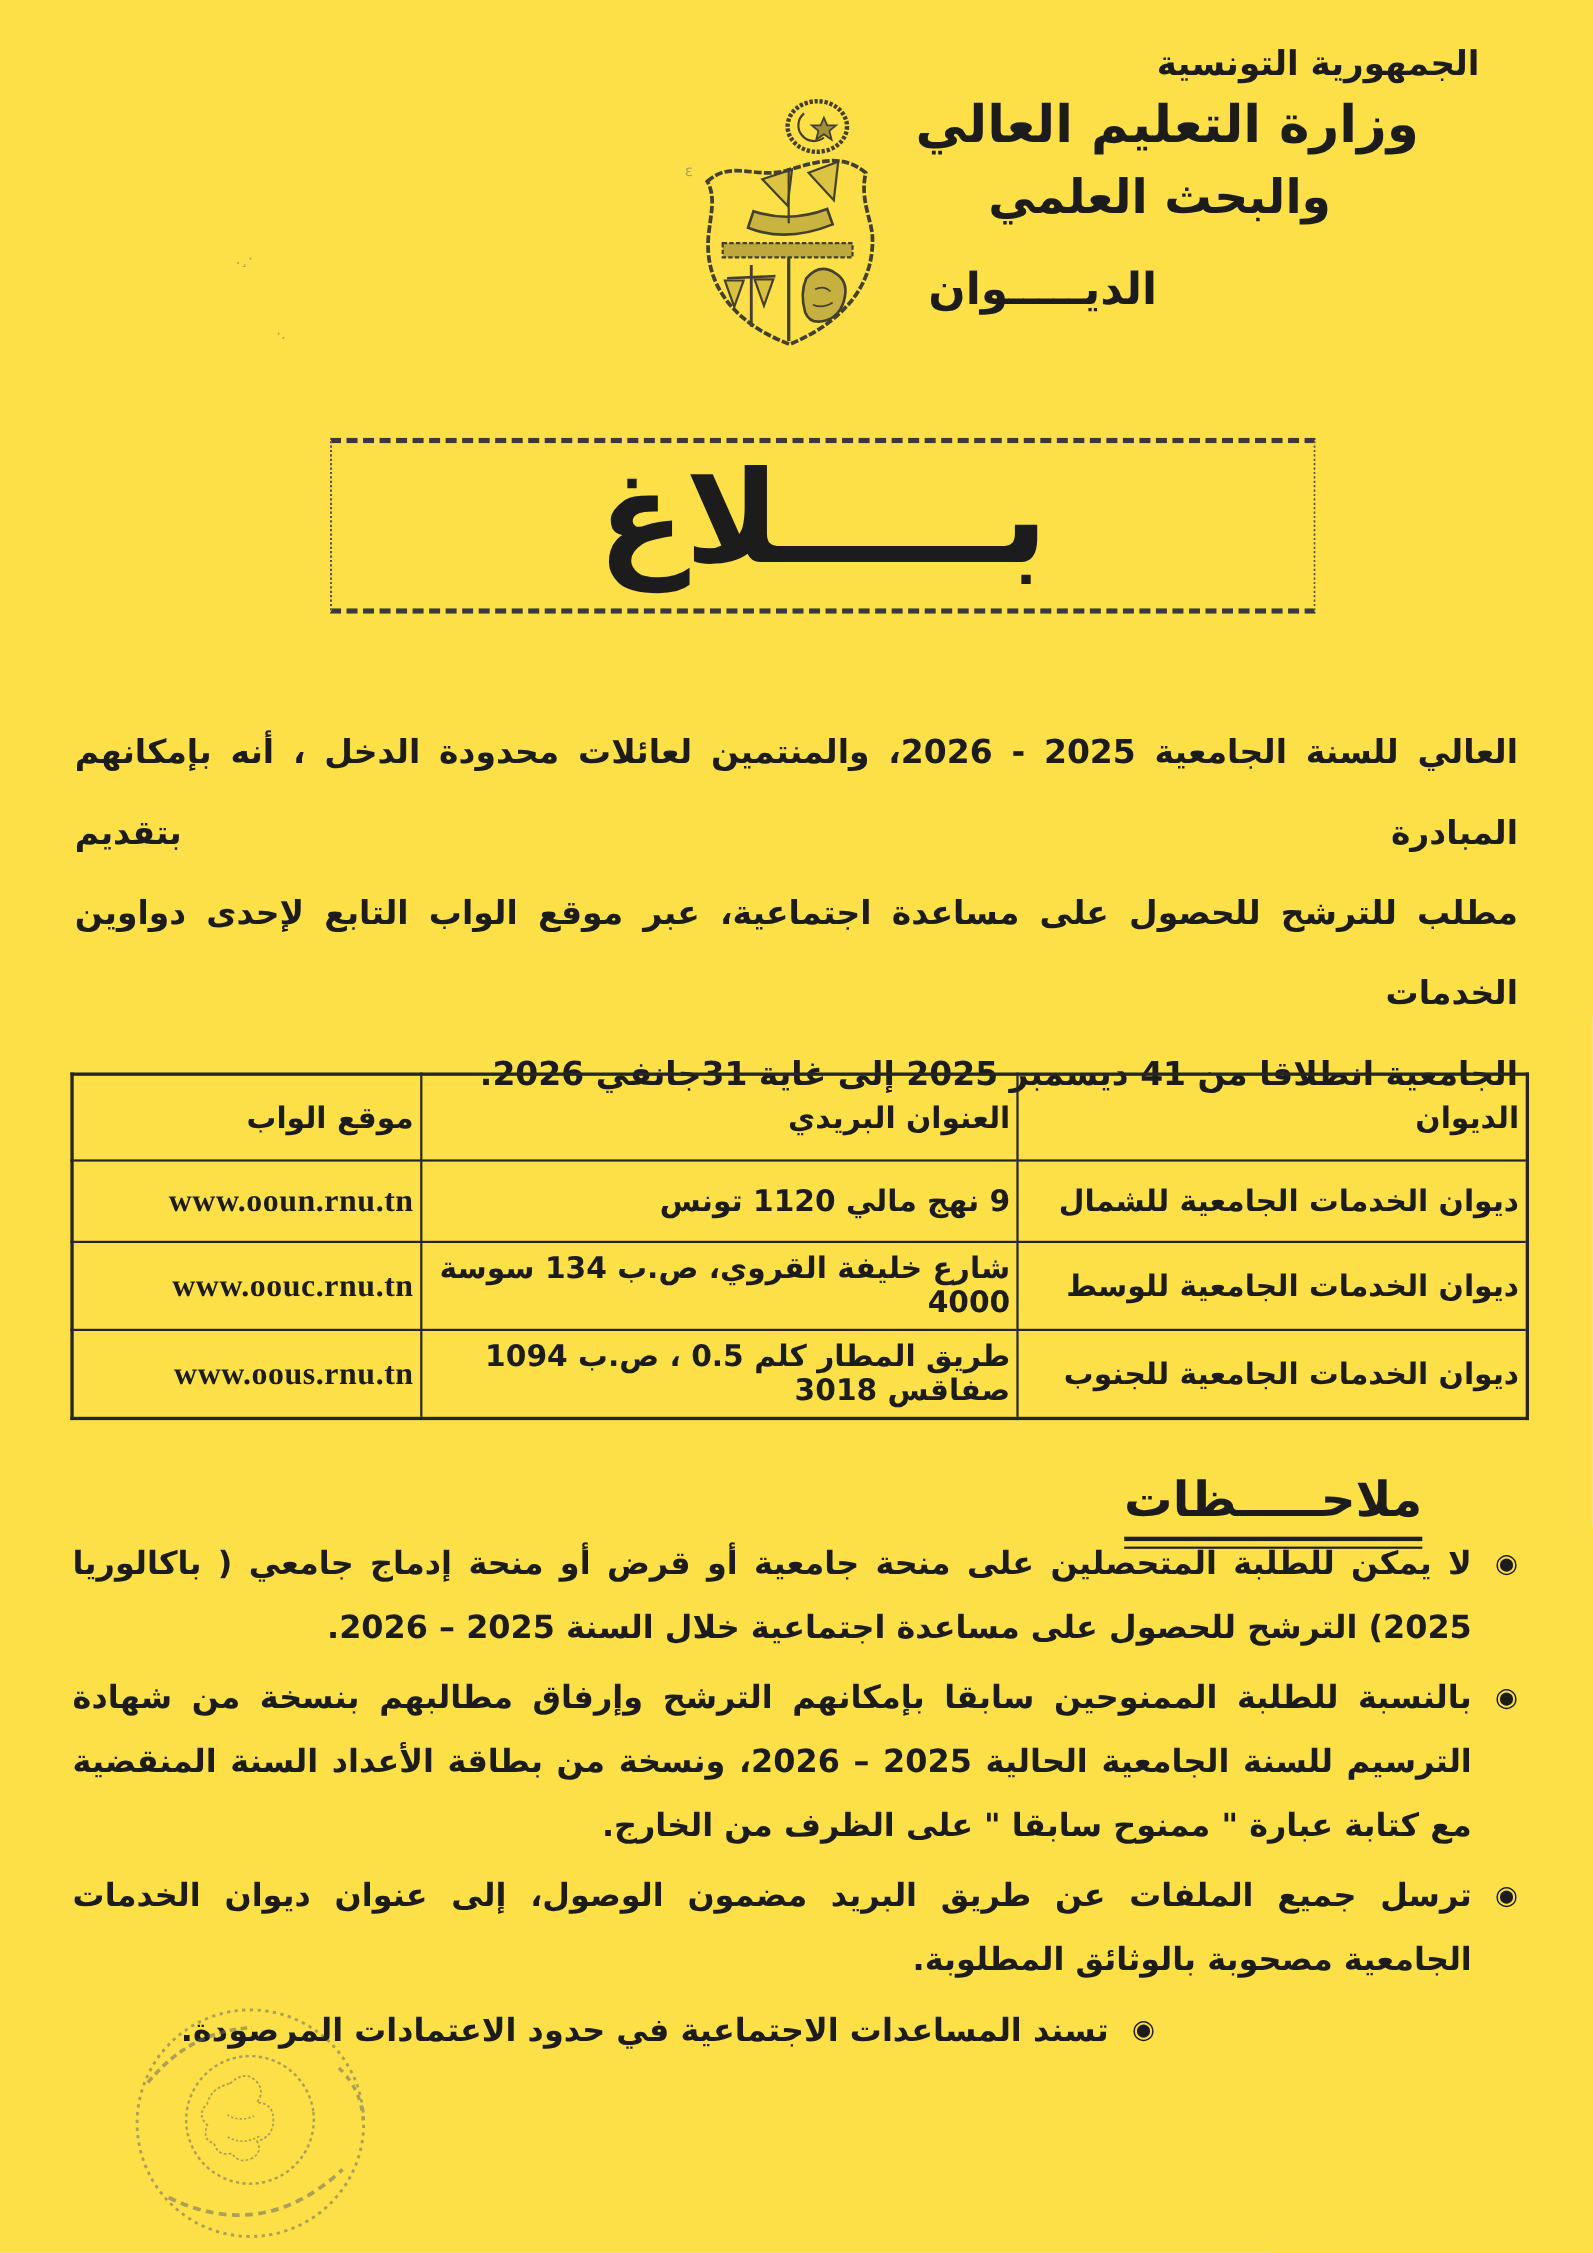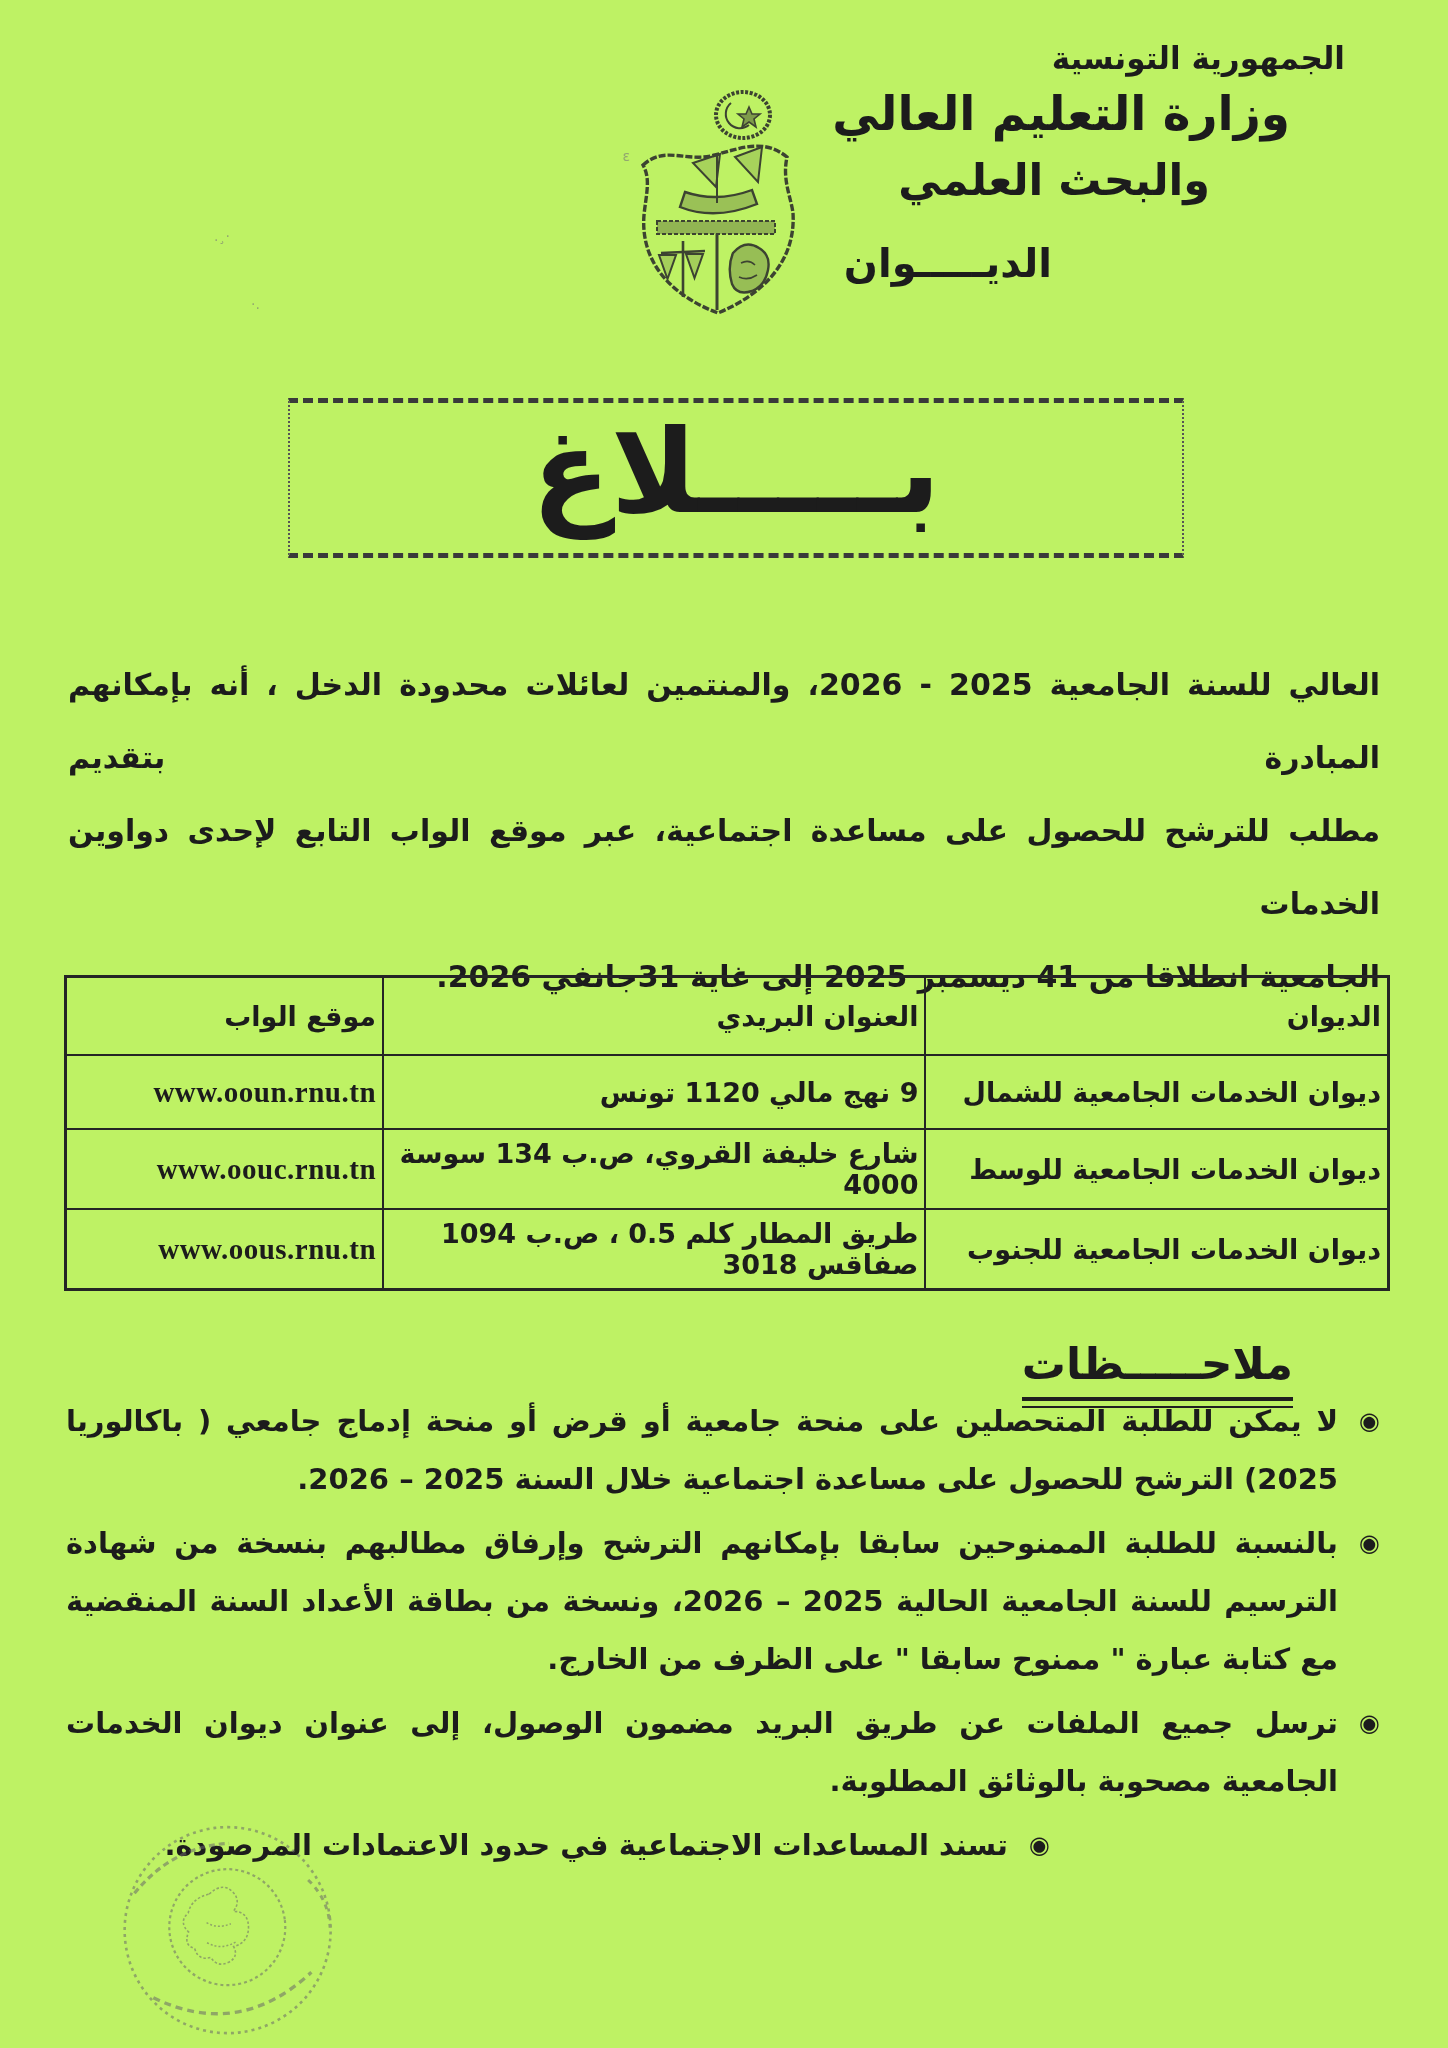--- a/index.html
+++ b/index.html
@@ -1,30 +1,30 @@
 <!DOCTYPE html>
 <html lang="ar" dir="rtl"><head>
 <meta charset="utf-8">
 <style>
   html,body{margin:0;padding:0;background:#e8e8e6;}
   .page{
     position:relative;width:1448px;height:2048px;margin:0 auto;
-    background:#bef264;color:#1c1c1c;overflow:hidden;
+    background:#fde047;color:#1c1c1c;overflow:hidden;
     font-family:"DejaVu Sans",sans-serif;direction:rtl;
   }
   
   .hdr-line{position:absolute;white-space:nowrap;font-weight:700;}
   .republic{top:40px;right:103px;font-size:31px;letter-spacing:1px;}
   .ministry1{top:86px;right:158px;font-size:47px;}
   .ministry2{top:155px;right:238px;font-size:43px;}
   .office-label{top:240px;right:396px;font-size:40px;}
   .emblem{position:absolute;top:85px;left:625px;width:180px;height:230px;opacity:.88;}
   
   .title-box{
-    position:absolute;top:398px;left:288px;width:892px;height:150px;
+    position:absolute;top:398px;left:300px;width:892px;height:150px;
     border-top:5px dashed #3a3a3a;border-bottom:5px dashed #3a3a3a;
     border-left:2px dotted #555;border-right:2px dotted #555;
     display:flex;align-items:center;justify-content:center;
   }
   .title-word{font-size:116px;font-weight:800;line-height:1;transform:translateY(-6px);}
   
   .intro{position:absolute;top:648px;right:68px;left:68px;font-size:30px;font-weight:700;line-height:73px;}
   .intro .jline{text-align:justify;text-align-last:justify;}
   .intro .lastline{text-align:right;}
   

